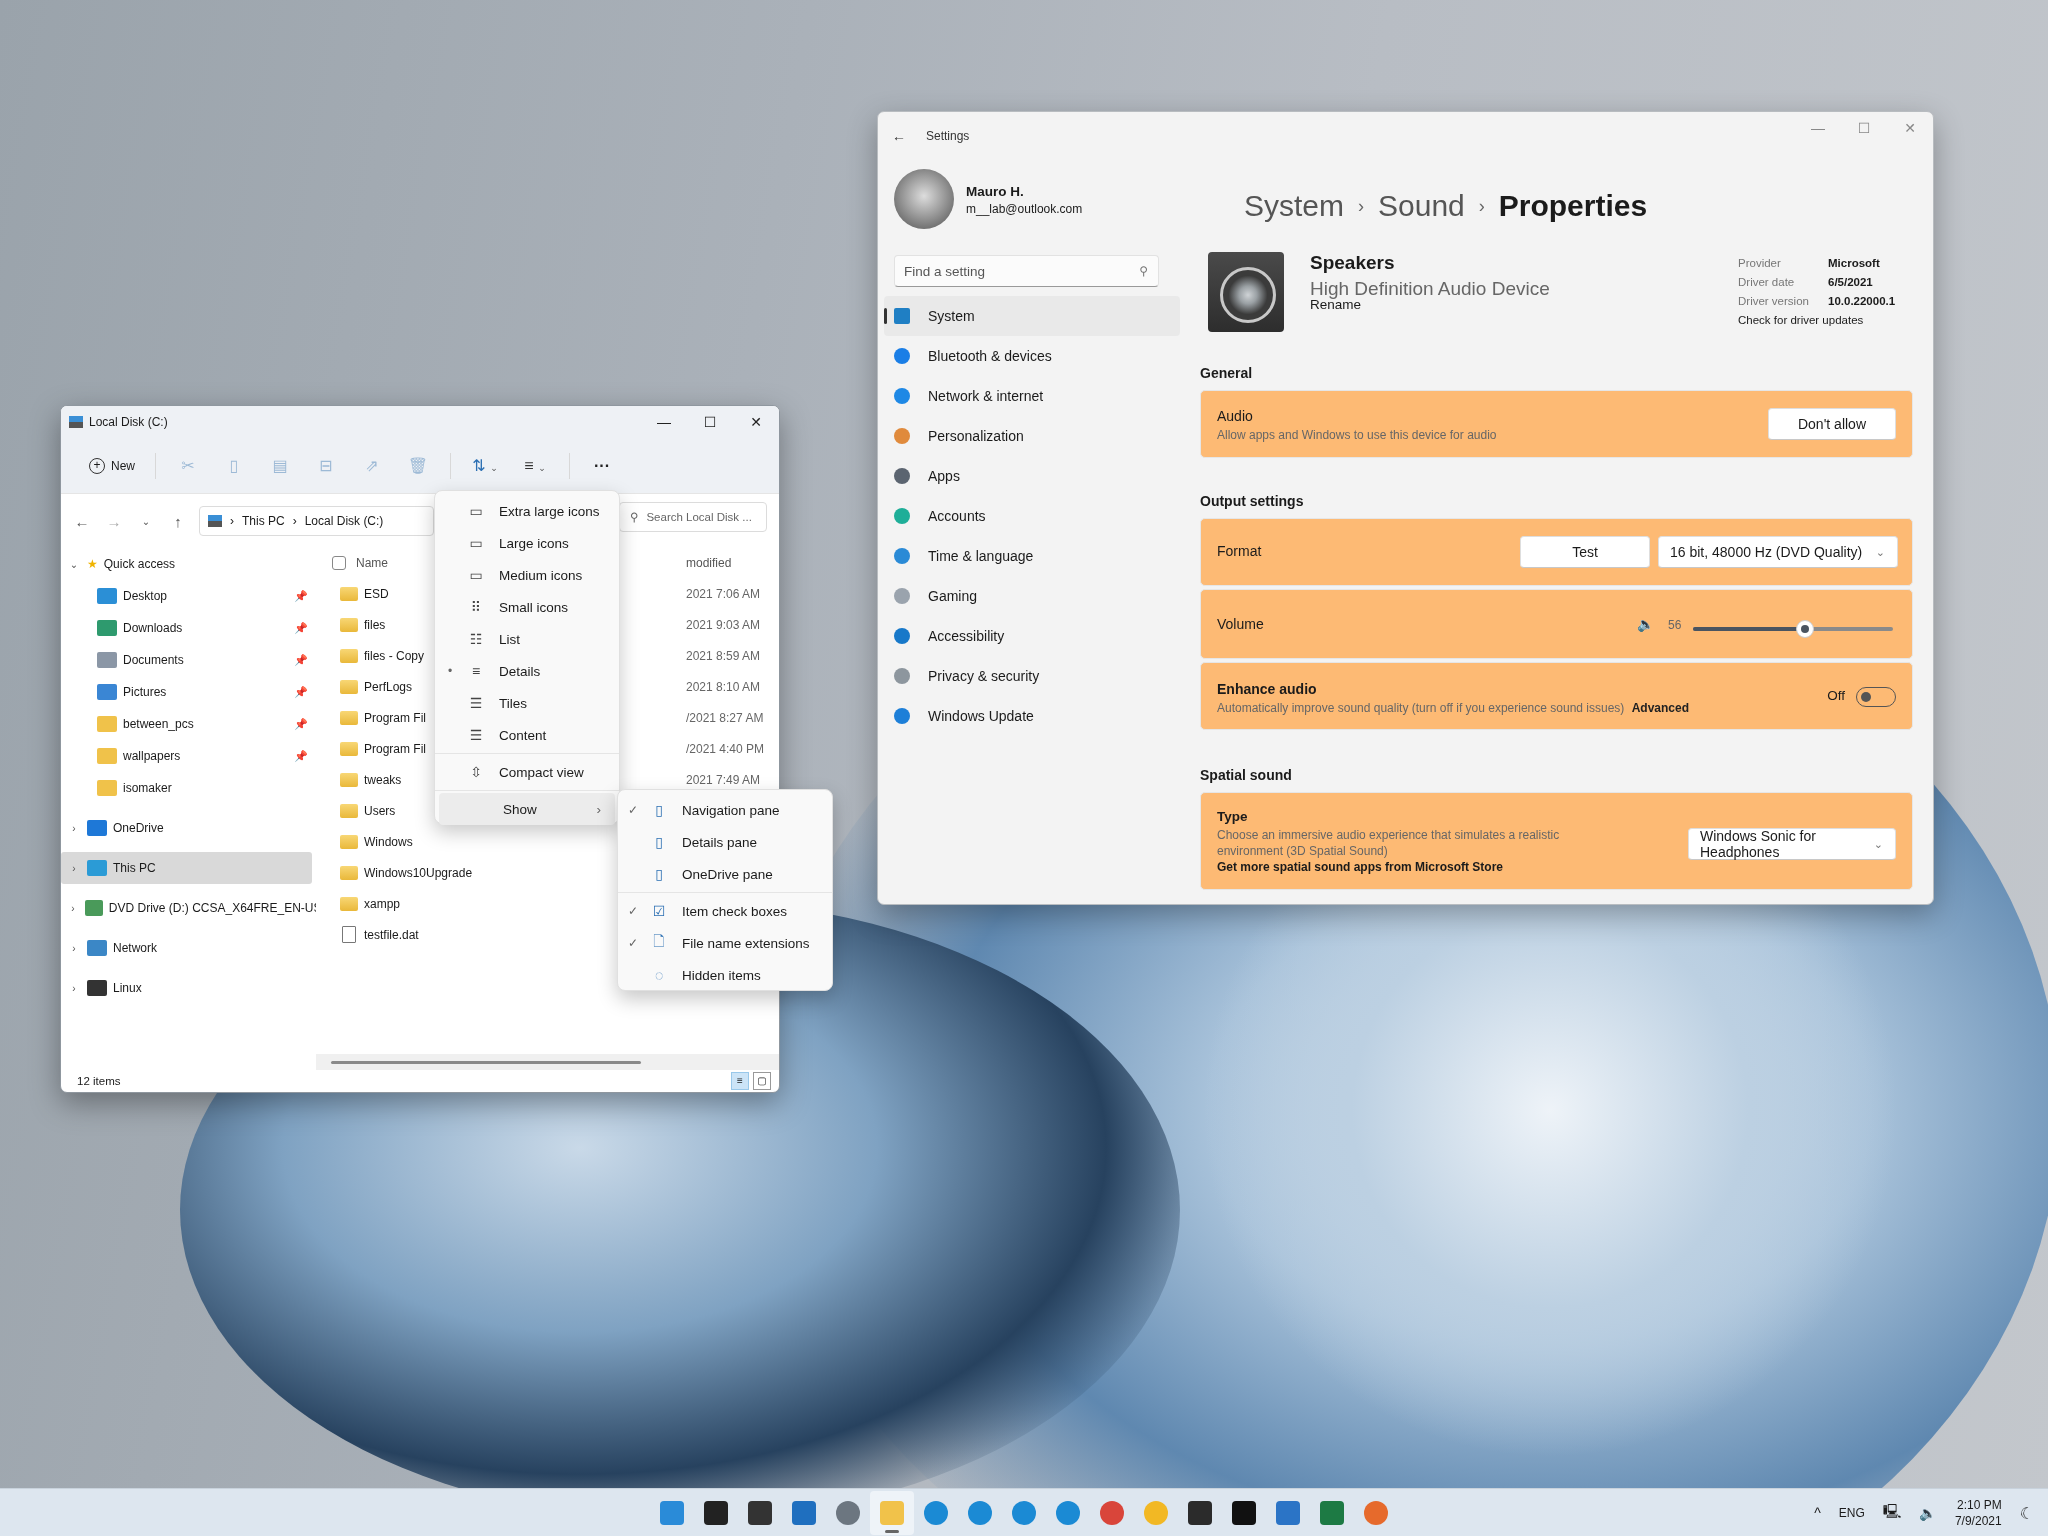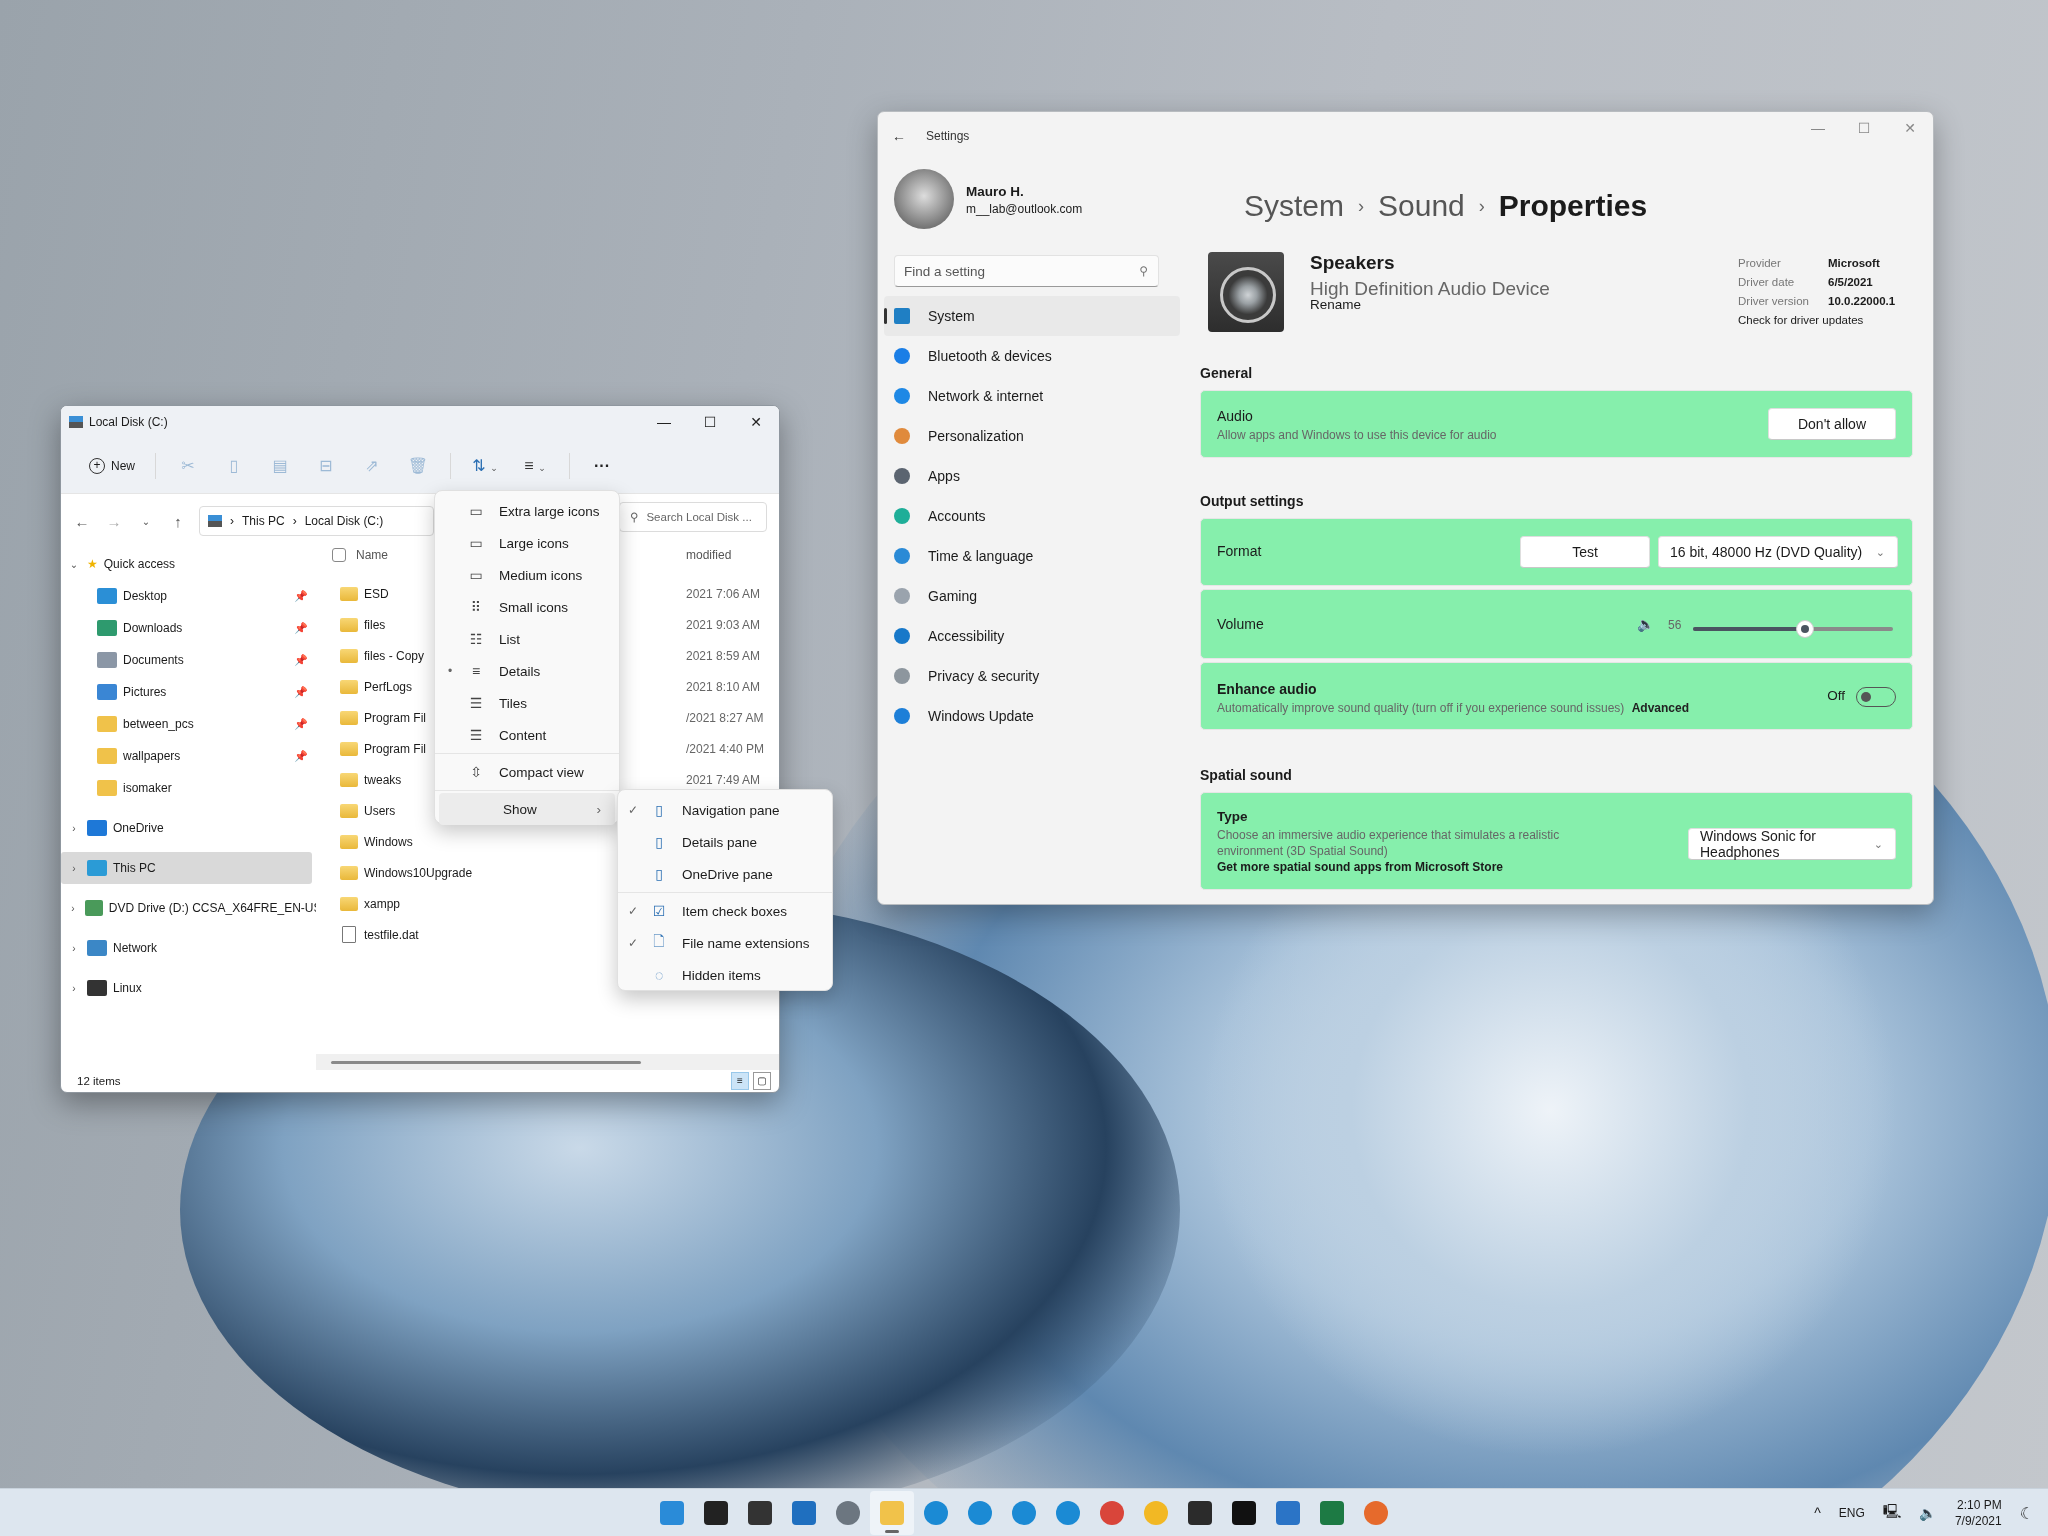--- a/index.html
+++ b/index.html
@@ -21,21 +21,21 @@
 .navbtn{width:22px;text-align:center;color:#555;font-size:15px}
 .pathbox{flex:0 0 235px;height:30px;border:1px solid #dcdcdc;border-radius:4px;display:flex;align-items:center;padding-left:8px;gap:8px;font-size:12px}
 .searchbox{position:absolute;right:12px;top:96px;width:148px;height:30px;border:1px solid #dcdcdc;border-radius:4px;display:flex;align-items:center;padding-left:10px;gap:8px;font-size:11.5px;color:#666}
 .navpane{position:absolute;left:0;top:142px;width:255px;bottom:22px;font-size:12px}
 .navitem{height:32px;display:flex;align-items:center;position:relative}
 .navitem .chev{width:26px;text-align:center;color:#555;font-size:10px}
 .navitem .ic{width:20px;height:16px;margin-right:6px;border-radius:2px}
 .navitem .pin{position:absolute;right:8px;color:#999;font-size:11px}
 .navitem.sel{background:#d9d9d9;border-radius:3px;margin-right:4px}
 .filepane{position:absolute;left:255px;top:142px;right:0;bottom:22px}
-.colhdr{height:30px;display:flex;font-size:12px;color:#555}
+.colhdr{height:30px;display:flex;align-items:center;font-size:12px;color:#555}
 .frow{height:31px;display:flex;align-items:center;font-size:12px;position:relative}
 .folder{width:18px;height:14px;background:linear-gradient(#f8d775,#e9b83a);border-radius:2px;margin:0 6px 0 24px}
 .fileic{width:14px;height:17px;border:1px solid #777;border-radius:1px;margin:0 8px 0 26px;background:#fff}
 .fdate{position:absolute;left:370px;color:#666}
 .ftype{position:absolute;left:483px;color:#666}
 .hscroll{position:absolute;left:255px;right:0;bottom:22px;height:16px;background:#f0f0f0}
 .hscroll div{position:absolute;left:15px;width:310px;top:7px;height:3px;background:#8a8a8a;border-radius:2px}
 .statusbar{position:absolute;left:0;right:0;bottom:0;height:22px;font-size:11.5px;padding-left:16px;display:flex;align-items:center}
 .viewtog{position:absolute;right:8px;bottom:2px;display:flex;gap:4px}
 .viewtog span{width:18px;height:18px;border:1px solid #999;font-size:10px;text-align:center;line-height:16px}
@@ -67,21 +67,21 @@
 .bc .arr{font-size:18px;color:#666}
 .spk{position:absolute;left:330px;top:140px;width:76px;height:80px;background:linear-gradient(#4a4a4a,#2d2d2d);border-radius:4px}
 .spk::before{content:"";position:absolute;left:12px;top:15px;width:50px;height:50px;border-radius:50%;border:3px solid #c8c8c8;background:radial-gradient(circle,#cfd3d6 0,#9aa0a4 25%,#3b3b3b 55%)}
 .dname{position:absolute;left:432px;top:140px;font-size:19px;font-weight:bold}
 .dsub{position:absolute;left:432px;top:166px;font-size:19px;color:#666}
 .dren{position:absolute;left:432px;top:185px;font-size:13.5px}
 .drvinfo{position:absolute;left:860px;top:142px;font-size:11.5px;line-height:19px}
 .drvinfo .k{color:#777;display:inline-block;width:90px}
 .drvinfo .v{font-weight:bold}
 .sec{position:absolute;left:322px;font-size:14px;font-weight:bold}
-.card{position:absolute;left:322px;width:713px;background:#86efac;border:1px solid #e6e6e6;border-radius:5px}
+.card{position:absolute;left:322px;width:713px;background:#fdba74;border:1px solid #e6e6e6;border-radius:5px}
 .card .lbl{position:absolute;left:16px;font-size:14px}
 .card .desc{position:absolute;left:16px;font-size:12px;color:#666}
 .btn{position:absolute;background:#fff;border:1px solid #dedede;border-bottom-color:#c8c8c8;border-radius:4px;font-size:14px;text-align:center;display:flex;align-items:center;justify-content:center}
 .dd{position:absolute;background:#fff;border:1px solid #dedede;border-bottom-color:#c8c8c8;border-radius:4px;font-size:14px;display:flex;align-items:center;padding-left:11px}
 .dd .cv{position:absolute;right:12px;color:#777;font-size:11px}
 .slider{position:absolute;left:492px;top:37px;width:200px;height:4px;background:#8a8a8a;border-radius:2px}
 .slider .fill{position:absolute;left:0;top:0;height:4px;background:#4a5460;border-radius:2px}
 .slider .thumb{position:absolute;top:-7px;width:18px;height:18px;border-radius:50%;background:#fff;border:1px solid #ccc;margin-left:-9px}
 .slider .thumb::after{content:"";position:absolute;left:4px;top:4px;width:8px;height:8px;border-radius:50%;background:#4a5460}
 .toggle{position:absolute;right:16px;top:24px;width:40px;height:20px;border:1px solid #555;border-radius:10px}

